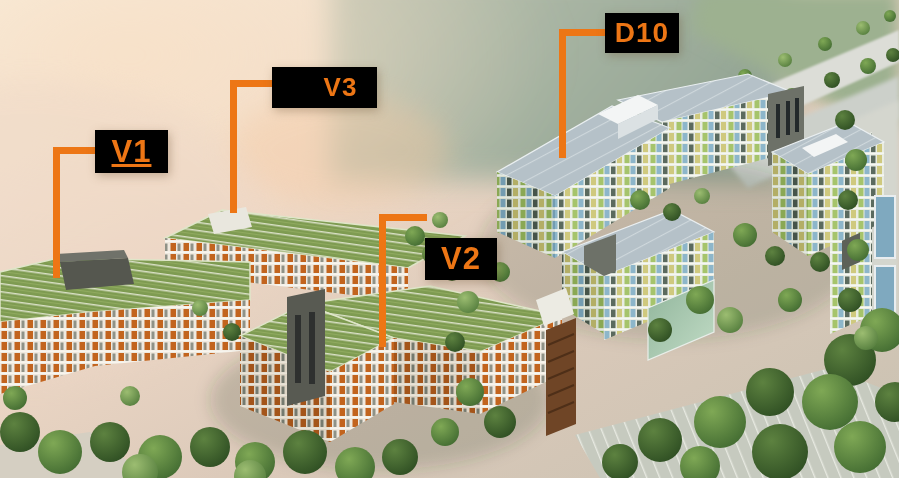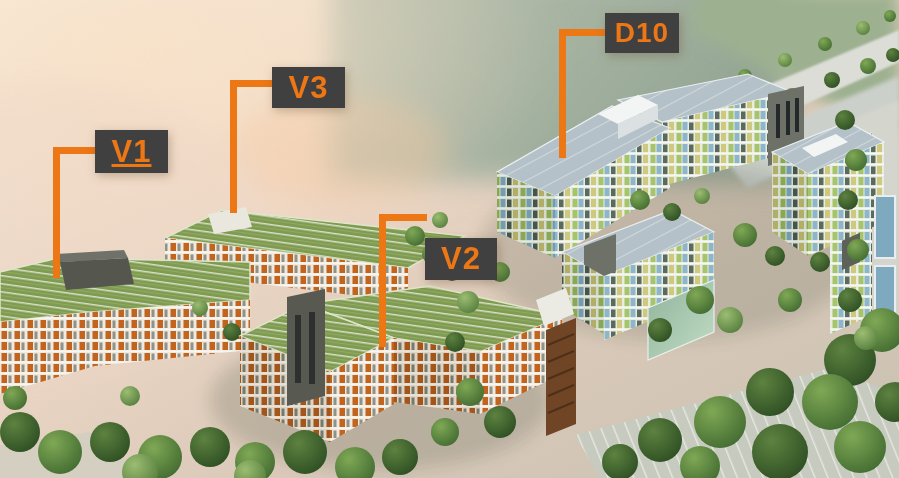--- a/index.html
+++ b/index.html
@@ -3,31 +3,31 @@
 <meta charset="utf-8">
 <style>
   :root{ --accent:#ed7615; }
   html,body{margin:0;padding:0;background:#fff;}
   .canvas{
     position:relative;width:899px;height:478px;overflow:hidden;
     font-family:"Liberation Sans",sans-serif;background:#d8cabb;
   }
   .scene{position:absolute;left:0;top:0;width:899px;height:478px;display:block;}
   .callout-box{
-    position:absolute;background:#404040;color:var(--accent);
+    position:absolute;background:#000000;color:var(--accent);
     display:flex;align-items:center;justify-content:center;
     font-weight:700;letter-spacing:1px;
     box-shadow:2px 3px 9px rgba(110,80,50,.35);
     z-index:5;
   }
   .line{position:absolute;background:var(--accent);z-index:4;}
   #box-v1 {left:95px; top:130px;width:73px;height:43px;font-size:31px;text-decoration:underline;}
   #lineh-v1{left:53px; top:147px;width:44px;height:7px;}
   #linev-v1{left:53px; top:147px;width:7px; height:131px;}
-  #box-v3 {left:272px;top:67px; width:73px;height:41px;font-size:31px;}
+  #box-v3 {left:272px;top:67px; width:73px;height:41px;font-size:26px;padding-left:32px;}
   #lineh-v3{left:230px;top:80px; width:44px;height:7px;}
   #linev-v3{left:230px;top:80px; width:7px; height:133px;}
   #box-v2 {left:425px;top:197px;width:72px;height:42px;font-size:31px;margin-top:41px;}
   #lineh-v2{left:379px;top:214px;width:48px;height:7px;}
   #linev-v2{left:379px;top:214px;width:7px; height:133px;}
   #box-d10 {left:605px;top:13px;width:74px;height:40px;font-size:28px;}
   #lineh-d10{left:559px;top:29px;width:48px;height:7px;}
   #linev-d10{left:559px;top:29px;width:7px; height:129px;}
 </style>
 </head>

